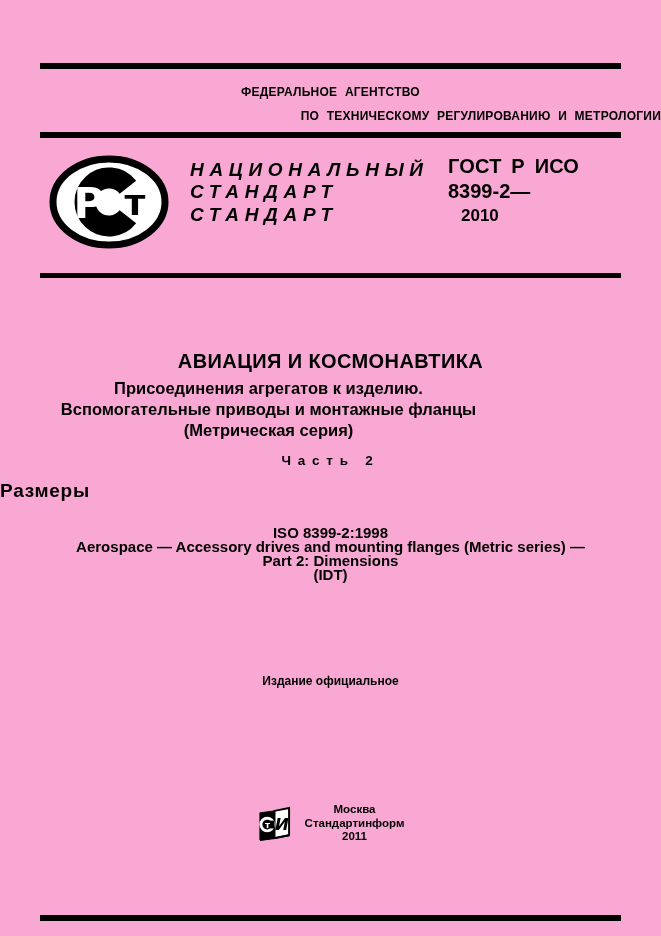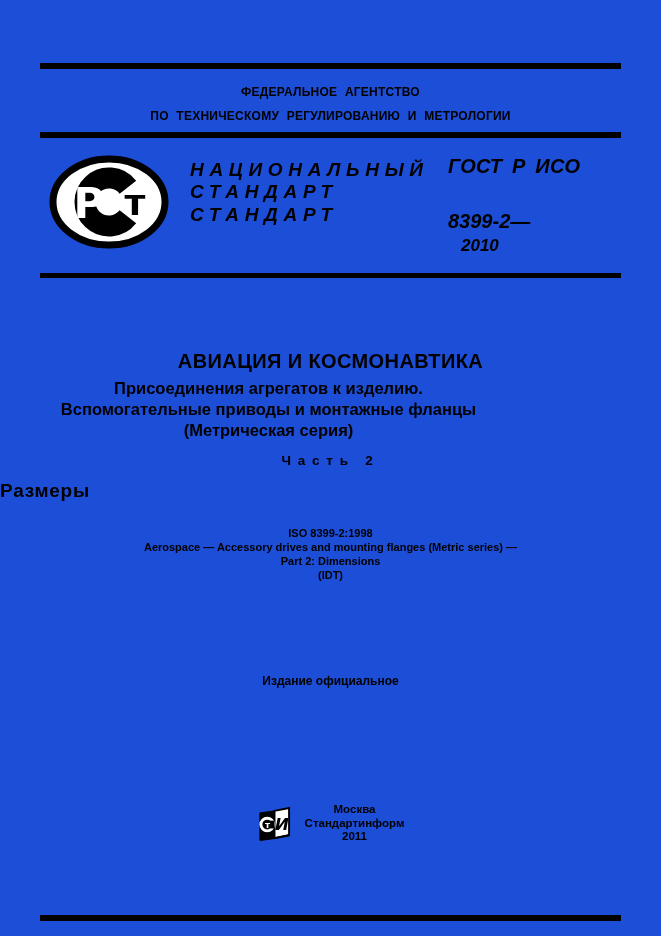--- a/index.html
+++ b/index.html
@@ -1,54 +1,54 @@
 <!DOCTYPE html>
 <html><head>
 <meta charset="utf-8">
 <style>
   html,body{margin:0;padding:0;background:#e8e8e8;}
   .page{
     position:relative;
     width:661px;height:936px;
-    background:#1d4ed8;
+    background:#f9a8d4;
     color:#000;
     font-family:"Liberation Sans","DejaVu Sans",sans-serif;
     overflow:hidden;
     margin:0 auto;
   }
   .rule{position:absolute;left:40px;width:581px;background:#000;}
   .rule-1{top:63px;height:6px;}
   .rule-2{top:132px;height:6px;}
   .rule-3{top:273px;height:5px;}
   .rule-4{top:915px;height:6px;}
 
   .agency-line{position:absolute;left:0;width:661px;text-align:center;
     font-weight:bold;font-size:12px;letter-spacing:.02em;word-spacing:4px;}
   .agency-1{top:85px;}
-  .agency-2{top:109px;}
+  .agency-2{top:109px;text-align:right;}
 
   .rst-logo{position:absolute;left:48px;top:155px;width:122px;height:95px;}
 
   .org-block{position:absolute;left:190px;top:159px;width:285px;text-align:left;
     font-weight:bold;font-size:19px;letter-spacing:.30em;line-height:22.3px;font-style:italic;}
-  .gost-block{position:absolute;left:448px;top:154px;font-weight:bold;text-align:left;font-style:italic;}
+  .gost-block{position:absolute;left:448px;top:154px;font-weight:bold;text-align:left;}
   .gost-l1{font-size:20px;line-height:25px;word-spacing:4px;letter-spacing:.01em;}
-  .gost-l2{font-size:20px;line-height:25px;margin-top:30px;}
+  .gost-l2{font-size:20px;line-height:25px;}
   .gost-l3{font-size:17px;line-height:24px;margin-left:13px;}
 
   .main-title{position:absolute;left:0;top:350px;width:661px;text-align:center;
     font-weight:bold;font-size:20px;letter-spacing:.02em;}
   .subtitle{position:absolute;left:0;top:378px;width:537px;text-align:center;
     font-weight:bold;font-size:16.5px;line-height:21px;}
   .part-line{position:absolute;left:0;top:453px;width:661px;text-align:center;
     font-weight:bold;font-size:13.5px;letter-spacing:.5em;}
   .part-title{position:absolute;left:0;top:480px;width:661px;
     font-weight:bold;font-size:19px;letter-spacing:.04em;}
   .iso-block{position:absolute;left:0;top:526px;width:661px;text-align:center;
-    font-weight:bold;font-size:11px;line-height:14px;}
+    font-weight:bold;font-size:15px;line-height:14px;}
   .edition-note{position:absolute;left:0;top:626px;width:661px;text-align:center;
     font-weight:bold;font-size:12px;margin-top:48px;}
 
   .imprint-row{position:absolute;left:0;top:803px;width:661px;
     display:flex;justify-content:center;align-items:flex-start;gap:13px;}
   .si-logo{width:35px;height:39px;margin-top:3px;}
   .imprint-text{text-align:center;font-weight:bold;font-size:11.5px;line-height:13.5px;}
 </style>
 </head>
 <body>

